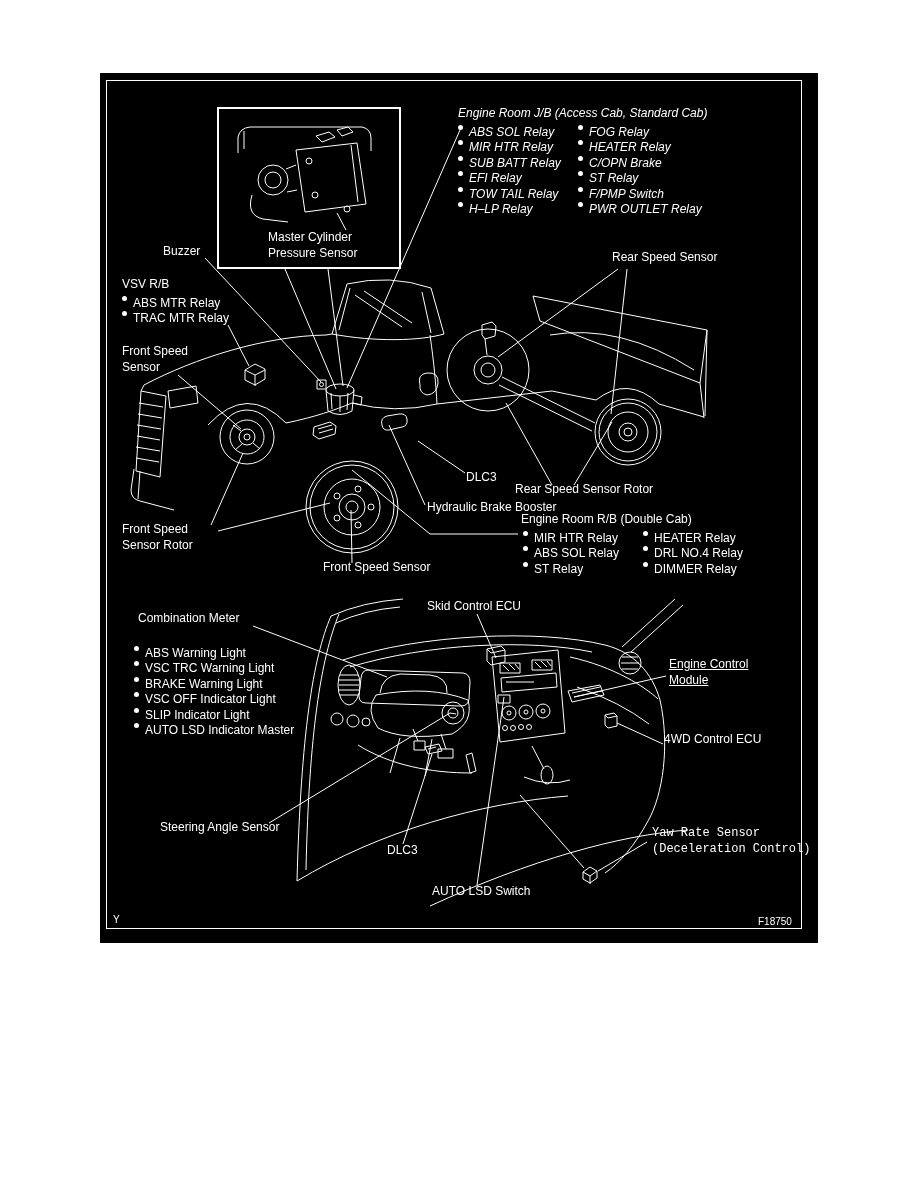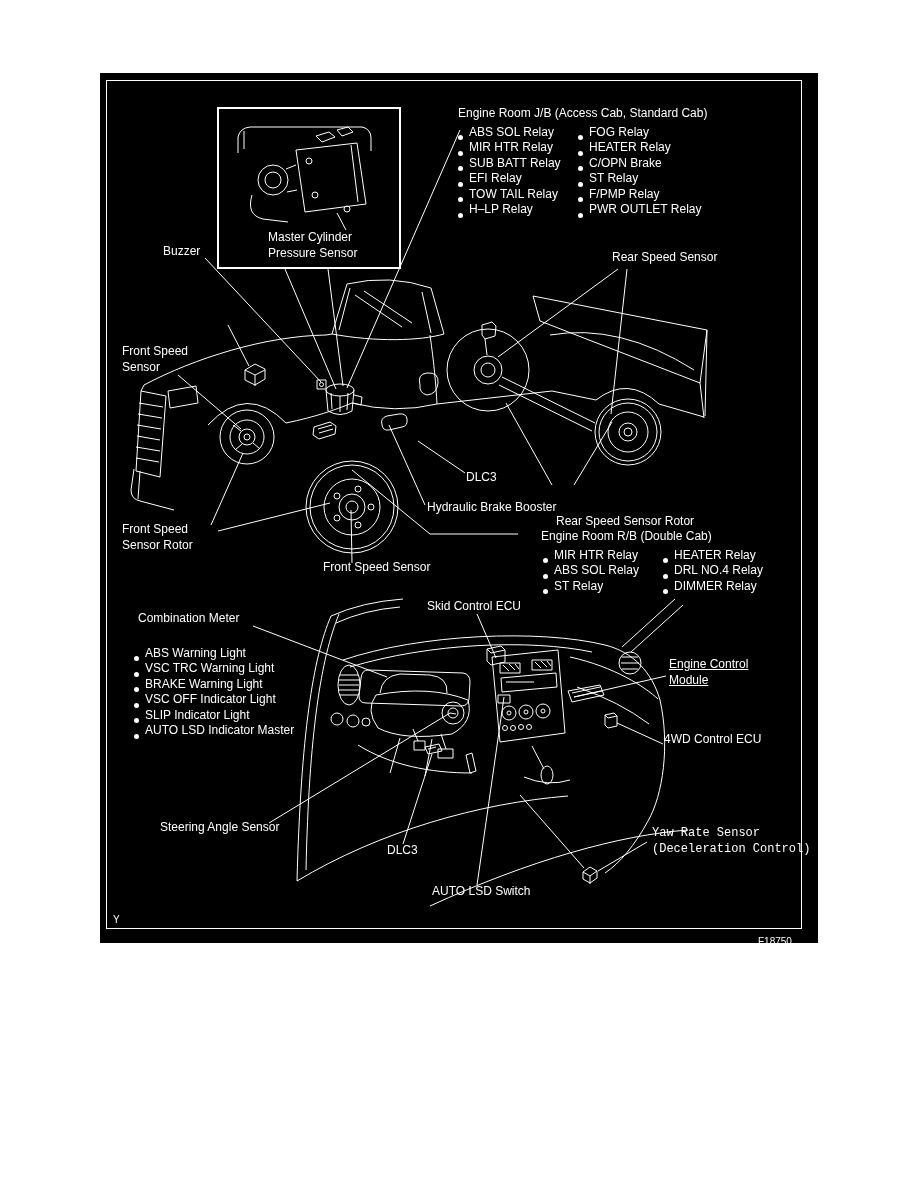--- a/index.html
+++ b/index.html
@@ -4,21 +4,21 @@
 <style>
   html,body{margin:0;padding:0;background:#ffffff;}
   body{width:918px;height:1188px;position:relative;font-family:"Liberation Sans",sans-serif;}
   .panel{position:absolute;left:100px;top:73px;width:718px;height:870px;background:#000;}
   .inner-frame{position:absolute;left:6px;top:7px;width:694px;height:847px;border:1px solid #fff;}
   .art{position:absolute;left:0;top:0;width:718px;height:870px;}
   .lbl{position:absolute;color:#fff;font-size:12px;line-height:15.5px;white-space:nowrap;}
   .lbl.small{font-size:10px;}
   .blk-title{color:#fff;font-size:12px;line-height:15.5px;white-space:nowrap;}
   .bullet-list{margin-top:3px;}
-  .li{display:flex;align-items:flex-end;gap:6px;height:15.5px;white-space:nowrap;color:#fff;font-size:12px;}
+  .li{display:flex;align-items:flex-start;gap:6px;height:15.5px;white-space:nowrap;color:#fff;font-size:12px;}
   .dot{width:5px;height:5px;border-radius:50%;background:#fff;flex:0 0 auto;}
   .cols{display:flex;}
   .col1{width:120px;}
 </style>
 </head>
 <body>
 
 <div class="panel">
   <div class="inner-frame"></div>
 
@@ -200,21 +200,21 @@
         <path d="M522,584 h16 M521,590 h18 M522,596 h16"></path>
       </g>
     </g>
   </svg>
 
   <div class="lbl" style="left:168px;top:157px;">
     <div>Master Cylinder</div>
     <div>Pressure Sensor</div>
   </div>
 
-  <div class="lbl" style="left:358px;top:33px;">
+  <div class="lbl" style="left:358px;top:33px;font-style:italic;">
     <div class="blk-title">Engine Room J/B (Access Cab, Standard Cab)</div>
     <div class="cols">
       <div class="col1 bullet-list">
           <div class="li">
             <span class="dot"></span>
             <span>ABS SOL Relay</span>
           </div>
           <div class="li">
             <span class="dot"></span>
             <span>MIR HTR Relay</span>
@@ -248,44 +248,57 @@
           <div class="li">
             <span class="dot"></span>
             <span>C/OPN Brake</span>
           </div>
           <div class="li">
             <span class="dot"></span>
             <span>ST Relay</span>
           </div>
           <div class="li">
             <span class="dot"></span>
-            <span>F/PMP Relay</span>
+            <span>F/PMP Switch</span>
           </div>
           <div class="li">
             <span class="dot"></span>
             <span>PWR OUTLET Relay</span>
           </div>
         </div>
     </div>
   </div>
 
   <div class="lbl" style="left:63px;top:171px;">Buzzer</div>
 
+  <div class="lbl" style="left:22px;top:204px;">
+    <div class="blk-title">VSV R/B</div>
+    <div class="bullet-list">
+        <div class="li">
+          <span class="dot"></span>
+          <span>ABS MTR Relay</span>
+        </div>
+        <div class="li">
+          <span class="dot"></span>
+          <span>TRAC MTR Relay</span>
+        </div>
+      </div>
+  </div>
 
   <div class="lbl" style="left:22px;top:271px;">
     <div>Front Speed</div>
     <div>Sensor</div>
   </div>
 
   <div class="lbl" style="left:512px;top:177px;">Rear Speed Sensor</div>
   <div class="lbl" style="left:366px;top:397px;">DLC3</div>
-  <div class="lbl" style="left:456px;top:409px;margin-top:32px;">Rear Speed Sensor Rotor</div>
+  <div class="lbl" style="left:415px;top:409px;">Rear Speed Sensor Rotor</div>
   <div class="lbl" style="left:327px;top:427px;">Hydraulic Brake Booster</div>
 
-  <div class="lbl" style="left:421px;top:456px;margin-left:20px;">
+  <div class="lbl" style="left:421px;top:439px;">
     <div class="blk-title">Engine Room R/B (Double Cab)</div>
     <div class="cols" style="padding-left:2px;">
       <div class="col1 bullet-list">
           <div class="li">
             <span class="dot"></span>
             <span>MIR HTR Relay</span>
           </div>
           <div class="li">
             <span class="dot"></span>
             <span>ABS SOL Relay</span>
@@ -360,14 +373,14 @@
   <div class="lbl" style="left:60px;top:747px;">Steering Angle Sensor</div>
   <div class="lbl" style="left:287px;top:770px;">DLC3</div>
   <div class="lbl" style="left:332px;top:811px;text-align:center;">AUTO LSD Switch</div>
 
   <div class="lbl" style="left:552px;top:753px;font-family:Liberation Mono, monospace;">
     <div>Yaw Rate Sensor</div>
     <div>(Deceleration Control)</div>
   </div>
 
   <div class="lbl small" style="left:13px;top:839px;">Y</div>
-  <div class="lbl small" style="left:658px;top:841px;margin-top:20px;">F18750</div>
+  <div class="lbl small" style="left:658px;top:841px;">F18750</div>
 </div>
 
 </body></html>

